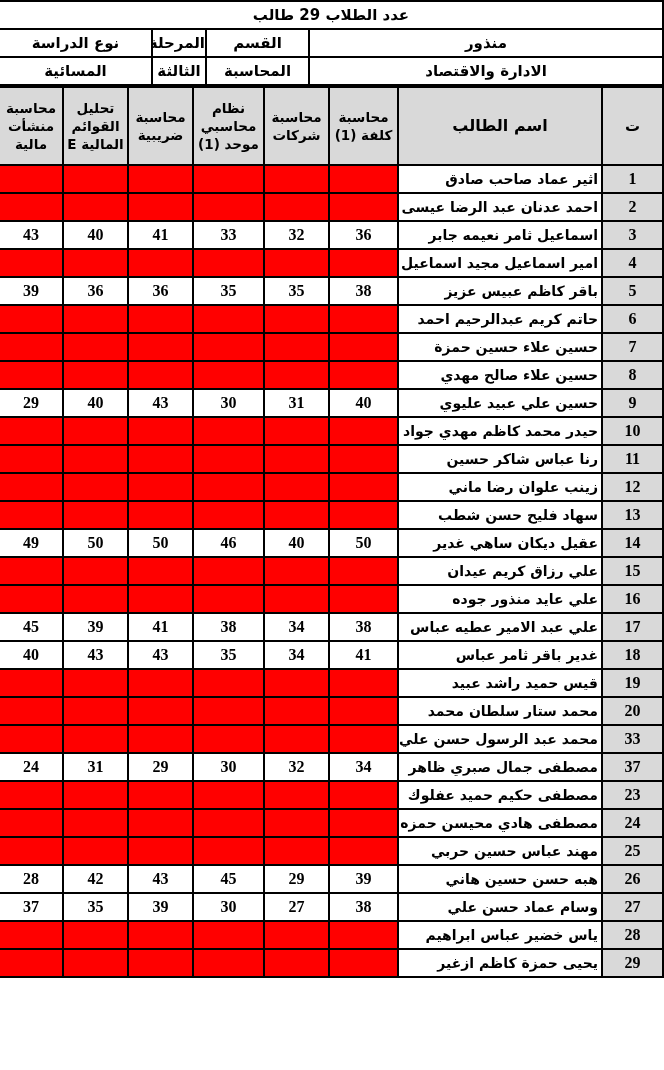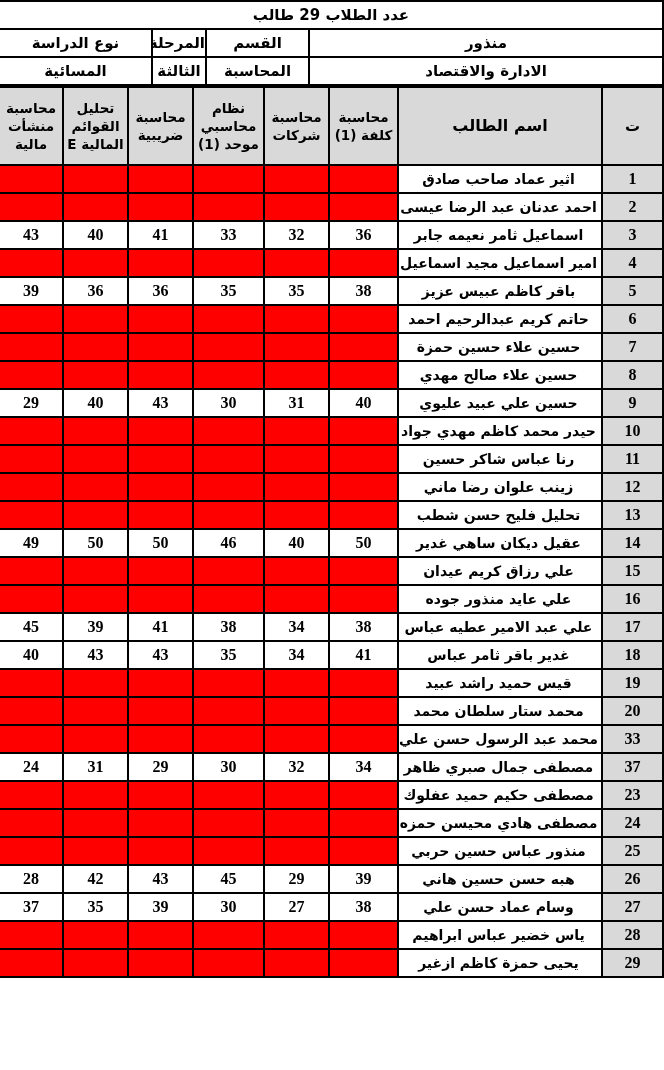--- a/index.html
+++ b/index.html
@@ -47,21 +47,21 @@
   .main-table thead th.th-serial { font-size: 15px; }
   .main-table thead th.th-name   { font-size: 16px; }
   .main-table tbody td { height: 26px; }
 
   .no-cell {
     background: #D9D9D9;
     font-family: "Liberation Serif", serif;
     font-size: 16px;
   }
   .name-cell {
-    text-align: center;
+    text-align: right;
     padding-right: 3px;
     font-size: 14px;
     white-space: nowrap;
   }
   .grade-cell {
     font-family: "Liberation Serif", serif;
     font-size: 16px;
   }
   .missing { background: #FF0000; }
 </style>
@@ -235,21 +235,21 @@
           <td class="name-cell">زينب علوان رضا ماني</td>
           <td class="grade-cell missing"></td>
           <td class="grade-cell missing"></td>
           <td class="grade-cell missing"></td>
           <td class="grade-cell missing"></td>
           <td class="grade-cell missing"></td>
           <td class="grade-cell missing"></td>
         </tr>
         <tr>
           <td class="no-cell">13</td>
-          <td class="name-cell">تحليل فليح حسن شطب</td>
+          <td class="name-cell">سهاد فليح حسن شطب</td>
           <td class="grade-cell missing"></td>
           <td class="grade-cell missing"></td>
           <td class="grade-cell missing"></td>
           <td class="grade-cell missing"></td>
           <td class="grade-cell missing"></td>
           <td class="grade-cell missing"></td>
         </tr>
         <tr>
           <td class="no-cell">14</td>
           <td class="name-cell">عقيل ديكان ساهي غدير</td>
@@ -355,21 +355,21 @@
           <td class="name-cell">مصطفى هادي محيسن حمزه</td>
           <td class="grade-cell missing"></td>
           <td class="grade-cell missing"></td>
           <td class="grade-cell missing"></td>
           <td class="grade-cell missing"></td>
           <td class="grade-cell missing"></td>
           <td class="grade-cell missing"></td>
         </tr>
         <tr>
           <td class="no-cell">25</td>
-          <td class="name-cell">منذور عباس حسين حربي</td>
+          <td class="name-cell">مهند عباس حسين حربي</td>
           <td class="grade-cell missing"></td>
           <td class="grade-cell missing"></td>
           <td class="grade-cell missing"></td>
           <td class="grade-cell missing"></td>
           <td class="grade-cell missing"></td>
           <td class="grade-cell missing"></td>
         </tr>
         <tr>
           <td class="no-cell">26</td>
           <td class="name-cell">هبه حسن حسين هاني</td>

